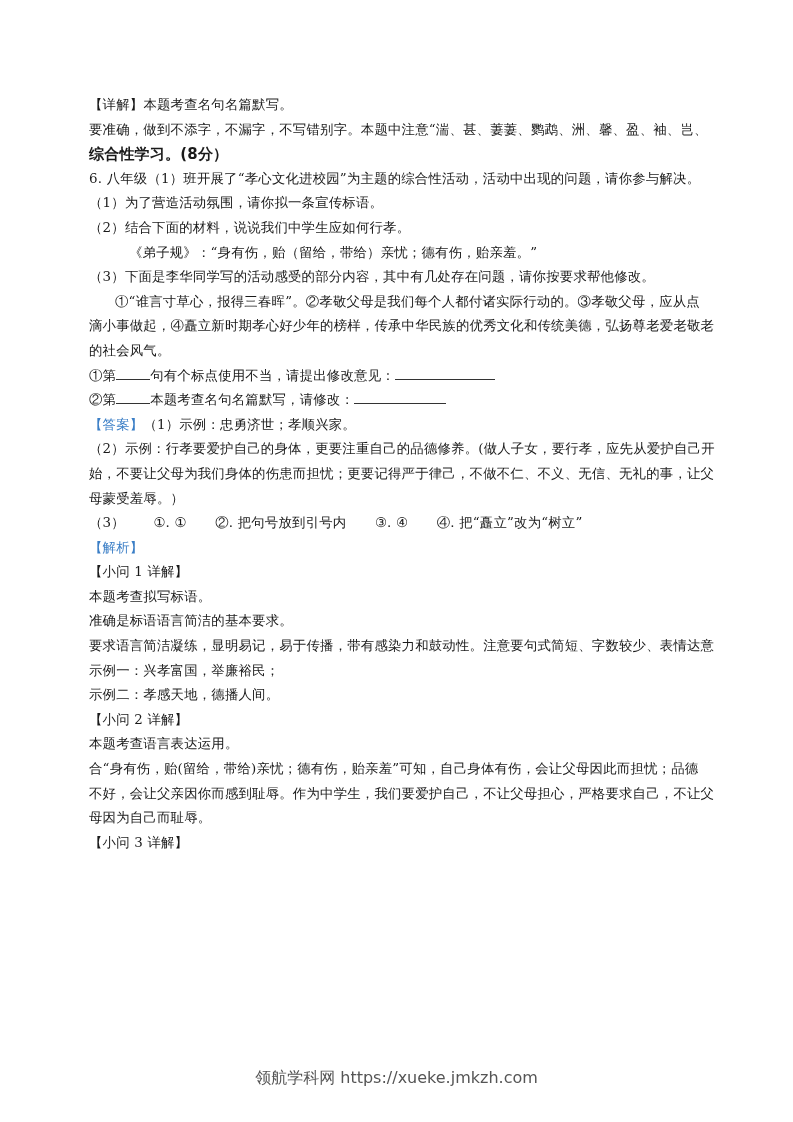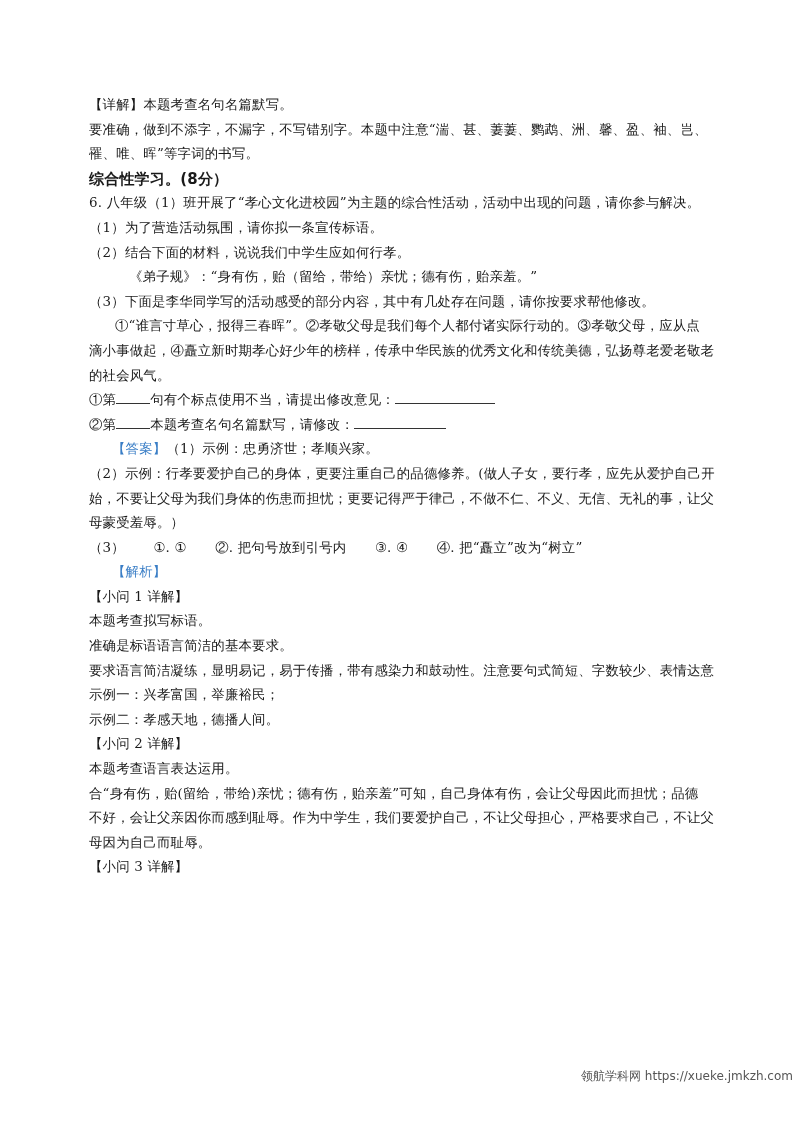--- a/index.html
+++ b/index.html
@@ -3,36 +3,35 @@
 <meta charset="utf-8">
 <style>
   html, body { margin: 0; padding: 0; background: #ffffff; }
   body { width: 793px; height: 1122px; position: relative; overflow: hidden;
          font-family: "DejaVu Serif", "Liberation Serif", serif; color: #1a1a1a; }
   .page { position: absolute; left: 89px; top: 93px; width: 622px; }
   .line { font-size: 13.4px; line-height: 24.6px; height: 24.6px; white-space: nowrap; letter-spacing: 0.2px; }
   .bold { font-weight: bold; font-family: "DejaVu Sans", "Liberation Sans", sans-serif; font-size: 15px; }
   .indent2 { padding-left: 26px; }
   .indent3 { padding-left: 40px; }
-  .blue { color: #3a7ec6; margin-left: 23px; }
+  .blue { color: #3a7ec6; }
   .blank { display: inline-block; border-bottom: 1px solid #333; height: 14px; vertical-align: baseline; }
   .b-short { width: 34px; }
   .b-long1 { width: 100px; }
   .b-long2 { width: 92px; }
   .gap { display: inline-block; width: 24px; }
-  .footer { position: absolute; left: 0; width: 793px; top: 1068px; text-align: right;
-            font-family: "DejaVu Sans", "Liberation Sans", sans-serif; font-size: 12px; color: #555; }
+  .footer { position: absolute; left: 0; width: 793px; top: 1068px; text-align: center;
+            font-family: "DejaVu Sans", "Liberation Sans", sans-serif; font-size: 16px; color: #555; }
 </style>
 </head>
 <body>
 
 <div class="page">
   <div class="line"><span>【详解】</span><span>本题考查名句名篇默写。</span></div>
   <div class="line">要准确，做到不添字，不漏字，不写错别字。本题中注意“湍、甚、萋萋、鹦鹉、洲、馨、盈、袖、岂、</div>
-  <div class="line">罹、唯、晖”等字词的书写。</div>
 
   <div class="line bold">综合性学习。(8分）</div>
 
   <div class="line">6. 八年级（1）班开展了“孝心文化进校园”为主题的综合性活动，活动中出现的问题，请你参与解决。</div>
   <div class="line">（1）为了营造活动氛围，请你拟一条宣传标语。</div>
   <div class="line">（2）结合下面的材料，说说我们中学生应如何行孝。</div>
   <div class="line indent3">《弟子规》：“身有伤，贻（留给，带给）亲忧；德有伤，贻亲羞。”</div>
   <div class="line">（3）下面是李华同学写的活动感受的部分内容，其中有几处存在问题，请你按要求帮他修改。</div>
   <div class="line indent2">①“谁言寸草心，报得三春晖”。②孝敬父母是我们每个人都付诸实际行动的。③孝敬父母，应从点</div>
   <div class="line">滴小事做起，④矗立新时期孝心好少年的榜样，传承中华民族的优秀文化和传统美德，弘扬尊老爱老敬老</div>

